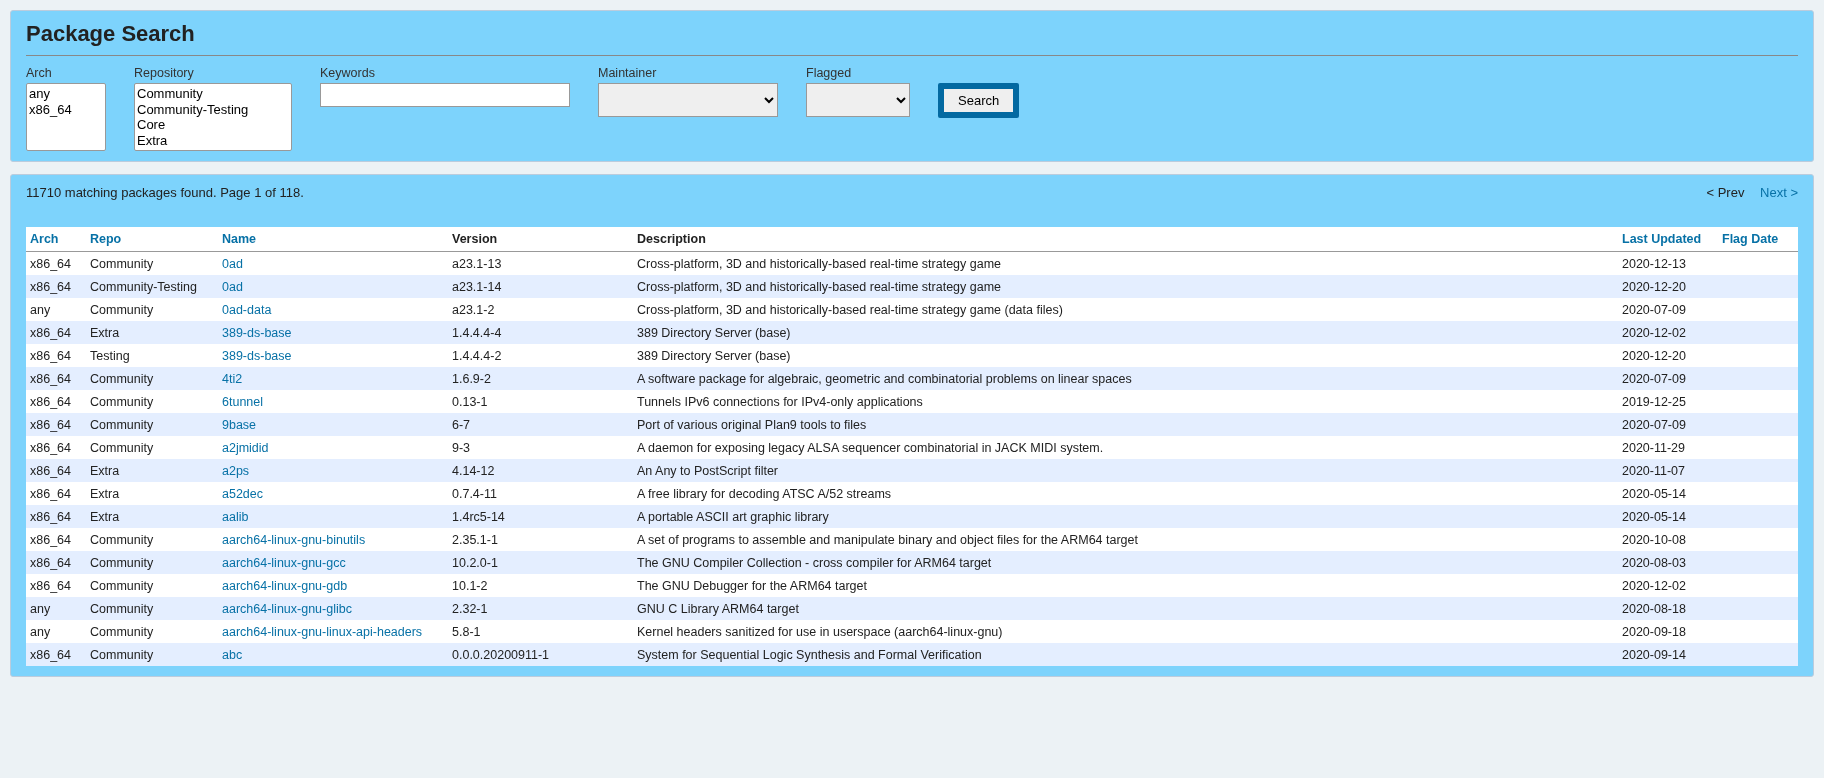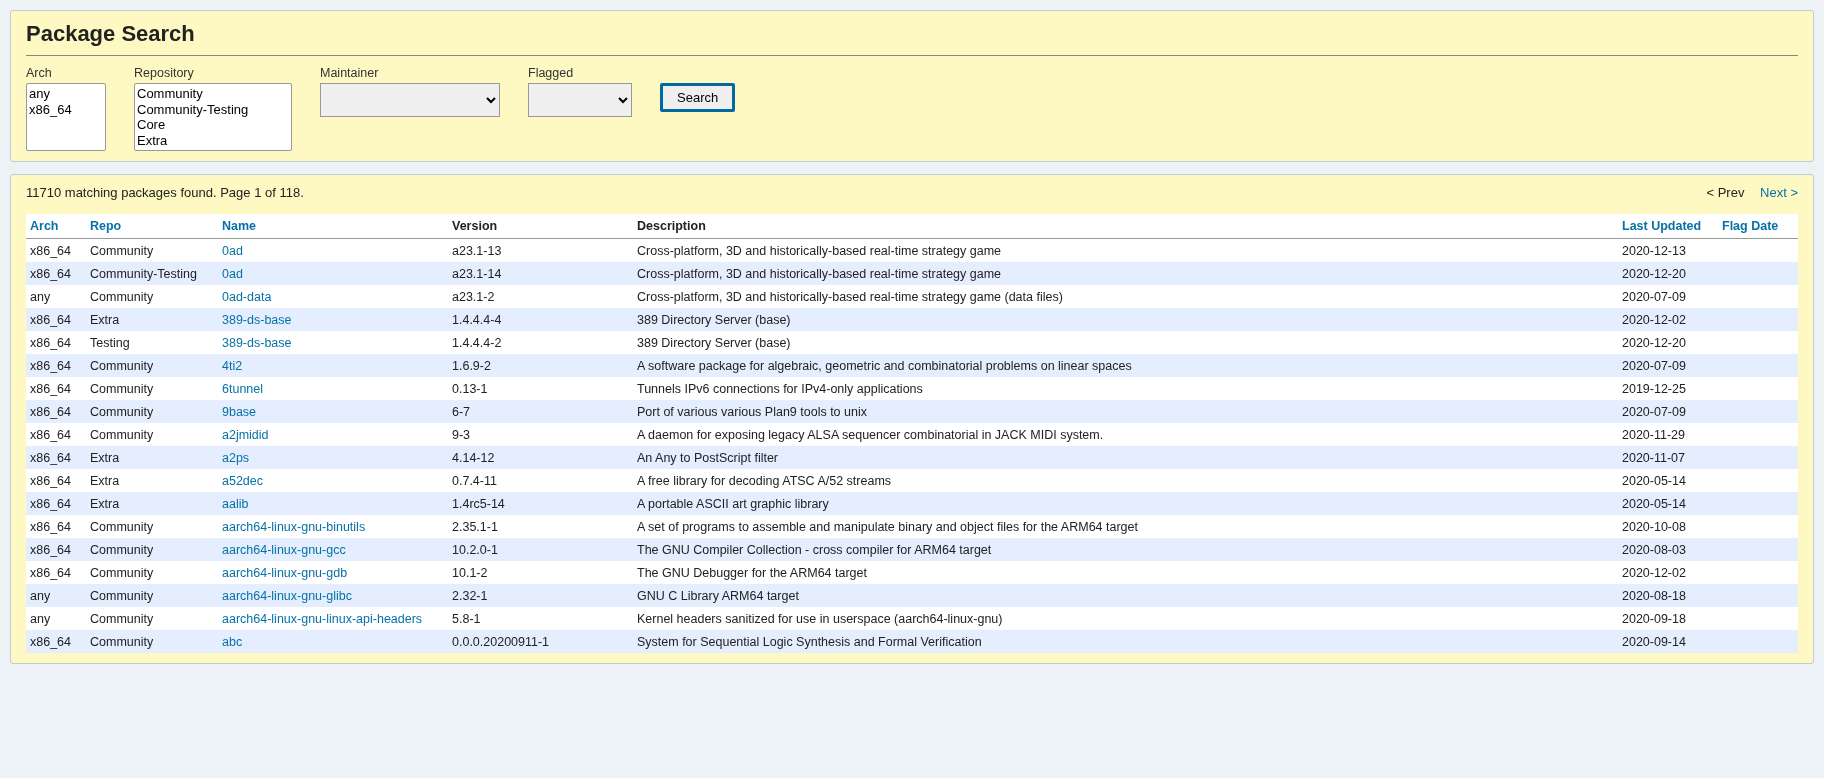--- a/index.html
+++ b/index.html
@@ -1,32 +1,32 @@
 <!DOCTYPE html>
 <html><head>
   <meta charset="utf-8">
   <style>
     * { margin: 0; padding: 0; box-sizing: border-box; }
     body { font-family: Arial, Helvetica, sans-serif; font-size: 13px; background: #ecf2f5; color: #222; }
     .container { padding: 10px; }
-    .box { border: 1px solid #bcd; border-radius: 3px; padding: 10px 15px; margin-bottom: 12px; background: #fef9c3; }
+    .box { border: 1px solid #bcd; border-radius: 3px; padding: 10px 15px; margin-bottom: 12px; background: #7dd3fc; }
     .title { font-size: 22px; font-weight: bold; margin-bottom: 8px; }
     hr.title-hr { border: none; border-top: 1px solid #888; margin-bottom: 10px; }
     .search-form { display: flex; gap: 28px; align-items: flex-start; }
     .field { display: flex; flex-direction: column; }
     .field label { font-size: 12.5px; margin-bottom: 3px; color: #333; }
     select[multiple] { font-family: Arial; font-size: 13px; padding: 2px; border: 1px solid #999; background: #fff; }
     select[multiple].arch { width: 80px; height: 68px; }
     select[multiple].repo { width: 158px; height: 68px; }
     input[type="text"] { border: 1px solid #999; padding: 3px 5px; font-size: 13px; width: 250px; height: 24px; }
     select.dropdown { border: 1px solid #999; font-size: 13px; padding: 16px; height: 24px; background: #efefef; }
     select.maintainer { width: 180px; }
     select.flagged { width: 104px; }
-    button.search { border: 3px solid #0369a1; padding: 4px 14px; font-size: 13px; background: #efefef; cursor: pointer; border-radius: 2px; }
-    .results-meta { display: flex; justify-content: space-between; align-items: center; font-size: 13px; margin-bottom: 14px; }
+    button.search { border: 6px solid #0369a1; padding: 4px 14px; font-size: 13px; background: #efefef; cursor: pointer; border-radius: 2px; }
+    .results-meta { display: flex; justify-content: space-between; align-items: center; font-size: 13px; margin-bottom: 27px; }
     .pager-links span { margin-left: 12px; }
     .pager-links a { color: #0771a6; text-decoration: none; }
     table.results { width: 100%; border-collapse: collapse; font-size: 12.5px; background: #fff; }
     table.results thead th { text-align: left; padding: 5px 4px; background: #fff; border-bottom: 1px solid #999; font-weight: bold; }
     table.results thead th a { color: #0771a6; text-decoration: none; }
     table.results tbody tr:nth-child(even) { background: #e4eeff; }
     table.results tbody tr:nth-child(odd) { background: #fff; }
     table.results tbody td { padding: 4.5px 4px; }
     table.results tbody td a { color: #0771a6; text-decoration: none; }
     .col-arch { width: 60px; }
@@ -56,20 +56,24 @@
       <div class="field">
         <label>Repository</label>
         <select multiple="" class="repo" id="repo-select">
             <option>Community</option>
             <option>Community-Testing</option>
             <option>Core</option>
             <option>Extra</option>
           </select>
       </div>
       <div class="field">
+        <label>Keywords</label>
+        <input type="text" value="" style="">
+      </div>
+      <div class="field">
         <label>Maintainer</label>
         <select class="dropdown maintainer">
           <option>All</option>
         </select>
       </div>
       <div class="field">
         <label>Flagged</label>
         <select class="dropdown flagged">
           <option>All</option>
         </select>
@@ -163,21 +167,21 @@
             <td>0.13-1</td>
             <td>Tunnels IPv6 connections for IPv4-only applications</td>
             <td>2019-12-25</td>
             <td></td>
           </tr>
           <tr>
             <td>x86_64</td>
             <td>Community</td>
             <td><a href="#">9base</a></td>
             <td>6-7</td>
-            <td>Port of various various Plan9 tools to unix</td>
+            <td>Port of various original Plan9 tools to files</td>
             <td>2020-07-09</td>
             <td></td>
           </tr>
           <tr>
             <td>x86_64</td>
             <td>Community</td>
             <td><a href="#">a2jmidid</a></td>
             <td>9-3</td>
             <td>A daemon for exposing legacy ALSA sequencer combinatorial in JACK MIDI system.</td>
             <td>2020-11-29</td>

